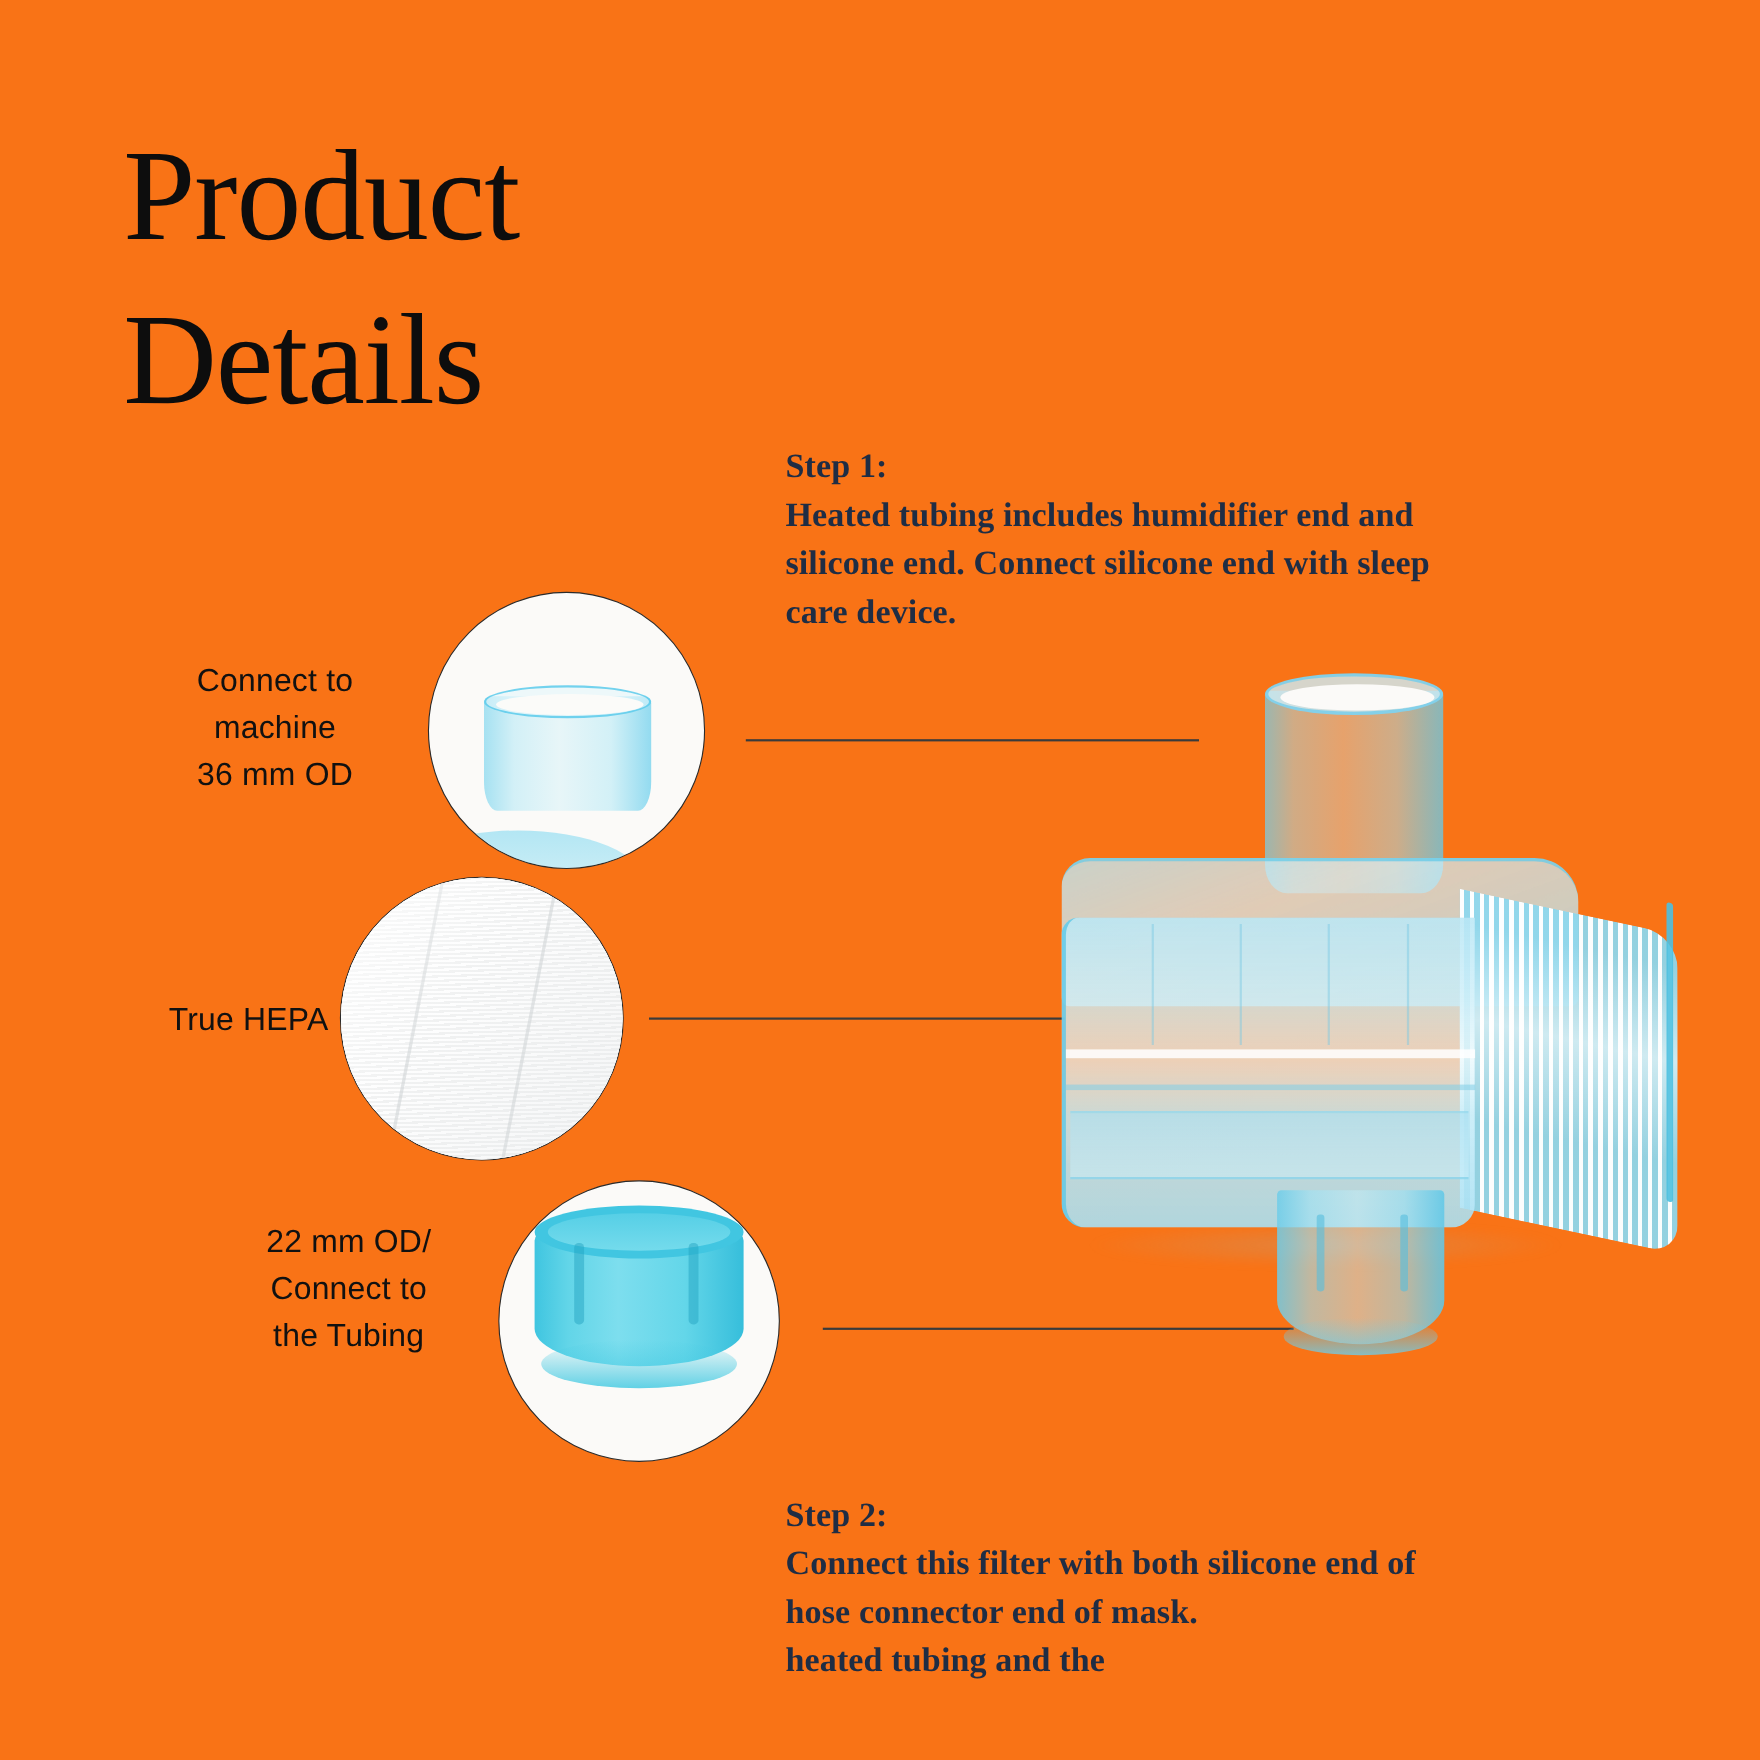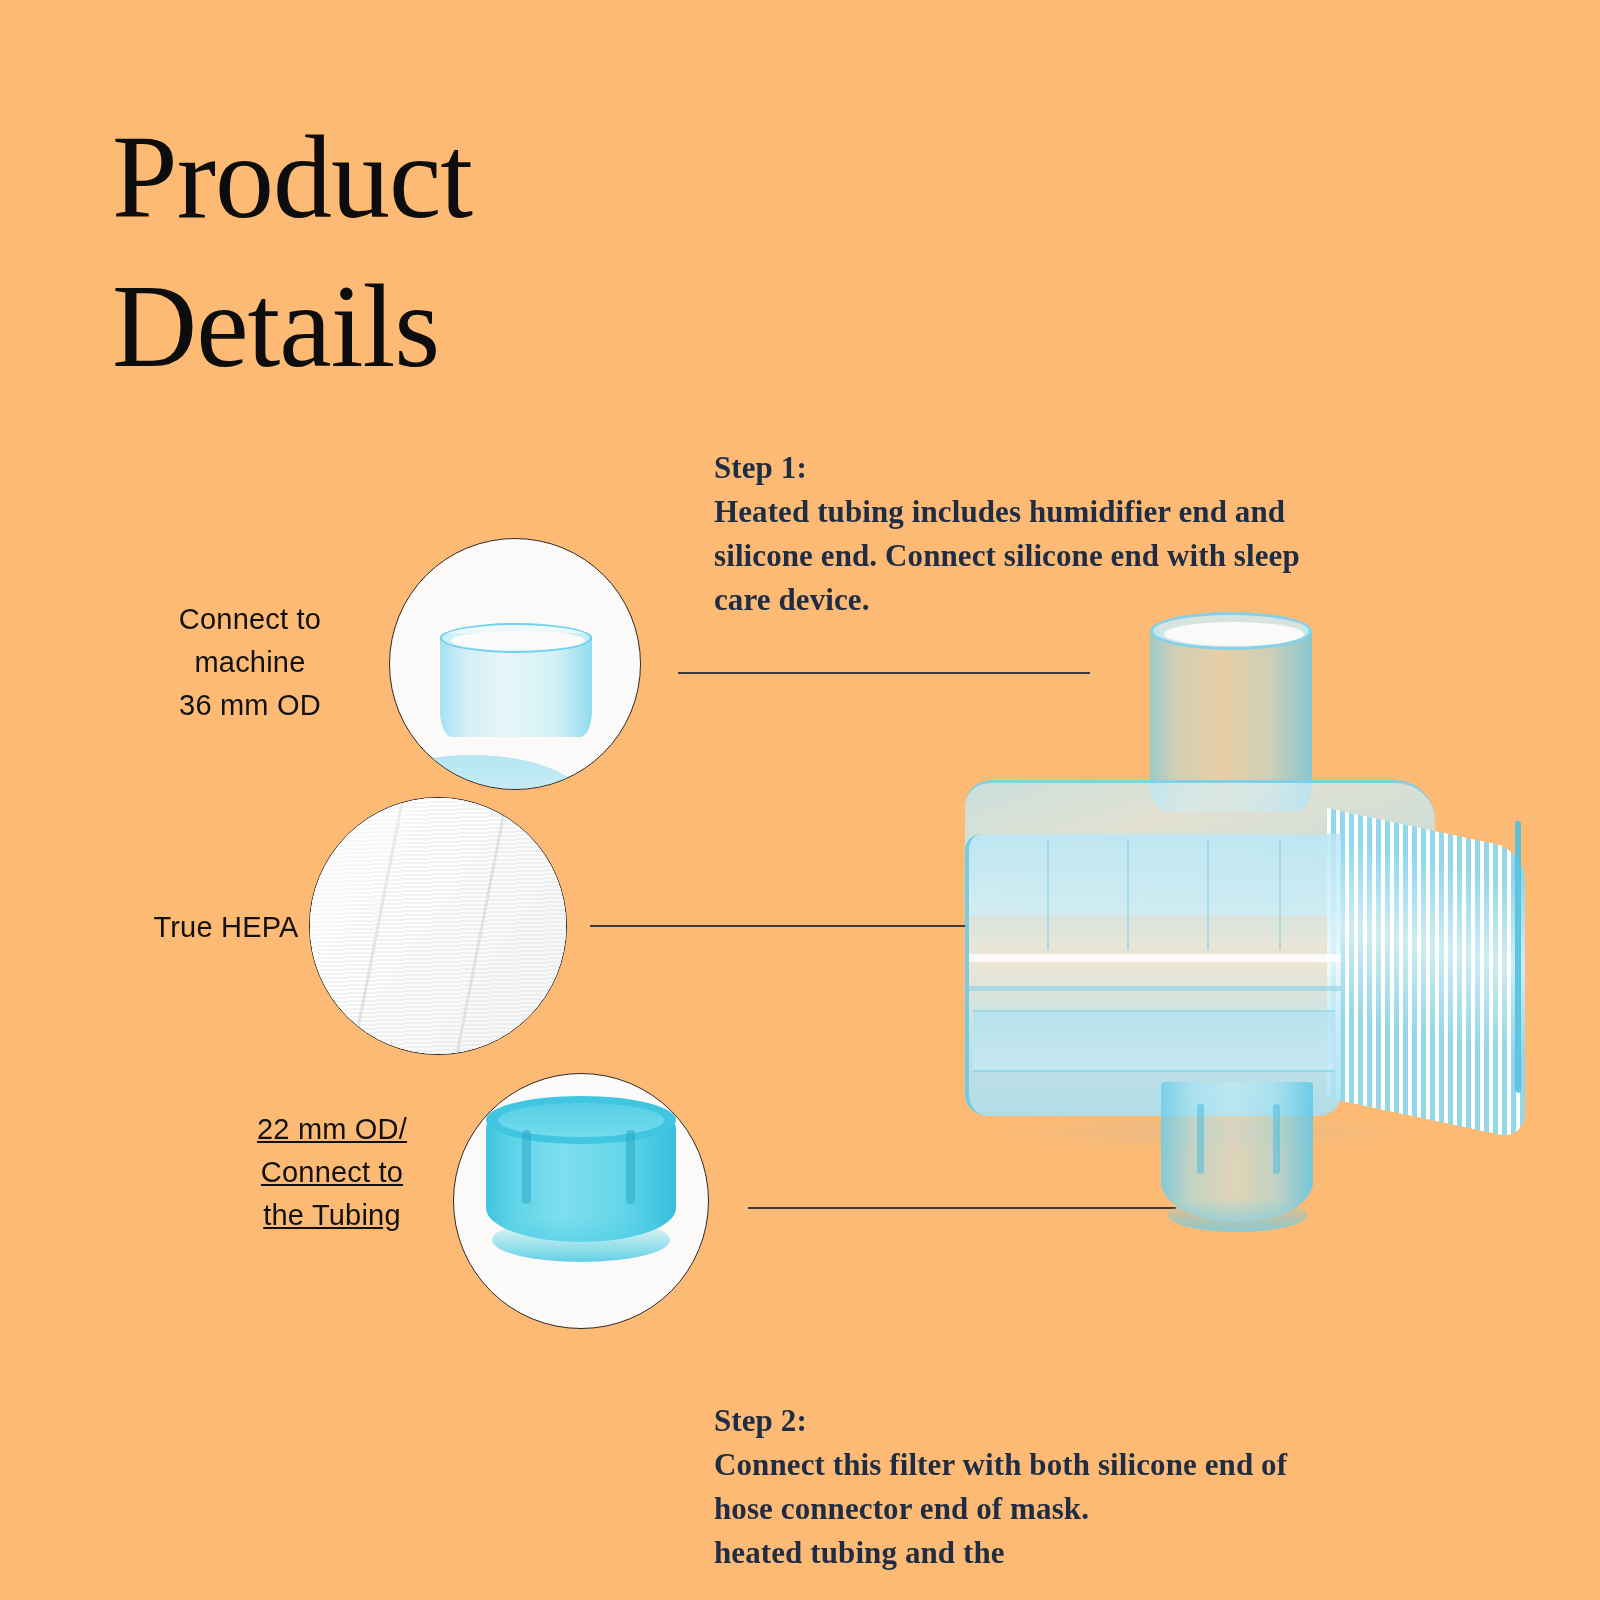--- a/index.html
+++ b/index.html
@@ -4,21 +4,21 @@
 <style>
   html, body {
     margin: 0;
     padding: 0;
     background: #faf9f6;
   }
   #canvas {
     position: relative;
     width: 1600px;
     height: 1600px;
-    background: #fdba74;
+    background: #f97316;
     overflow: hidden;
     font-family: "Liberation Sans", sans-serif;
   }
 
   
   #page-title {
     position: absolute;
     left: 112px;
     top: 104px;
     width: 620px;
@@ -33,41 +33,40 @@
 
   
   .step-block {
     position: absolute;
     font-family: "Liberation Serif", serif;
     font-weight: bold;
     color: #1f2d44;
     font-size: 31px;
     line-height: 1.42;
     letter-spacing: 0.1px;
-    margin-top: 44px;
   }
   .step-block .step-label { display: block; }
   .step-block .step-line { display: block; }
   #step-1 { left: 714px; top: 402px; width: 770px; }
   #step-2 { left: 714px; top: 1355px; width: 770px; }
 
   
   .callout-label {
     position: absolute;
     font-family: "Liberation Sans", sans-serif;
     font-size: 29px;
     line-height: 1.48;
     color: #111111;
     text-align: center;
     letter-spacing: 0.2px;
   }
   .callout-label span { display: block; }
   #label-machine { left: 118px; top: 598px; width: 264px; }
   #label-hepa    { left: 60px;  top: 906px; width: 300px; text-align: center; padding-left: 32px; box-sizing: border-box;}
-  #label-tubing  { left: 204px; top: 1108px; width: 256px; text-decoration: underline; }
+  #label-tubing  { left: 189px; top: 1108px; width: 256px; }
 
   
   .leader-line {
     position: absolute;
     height: 2px;
     background: #3b3b3b;
   }
   #leader-top    { left: 678px; top: 672px;  width: 412px; }
   #leader-mid    { left: 590px; top: 925px;  width: 378px; }
   #leader-bottom { left: 748px; top: 1207px; width: 428px; }

